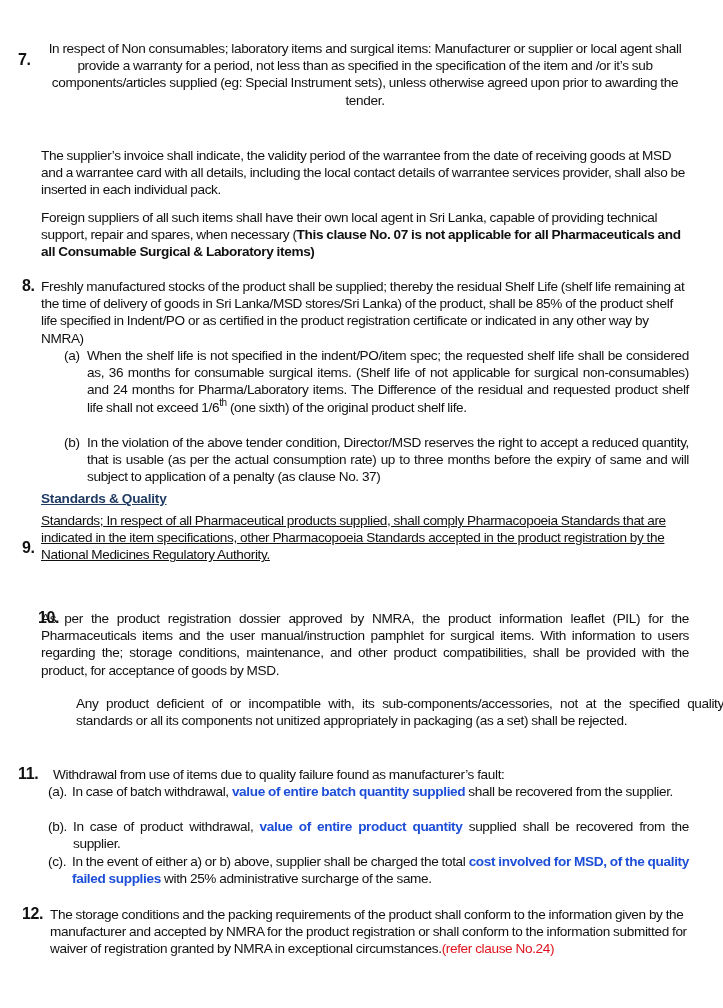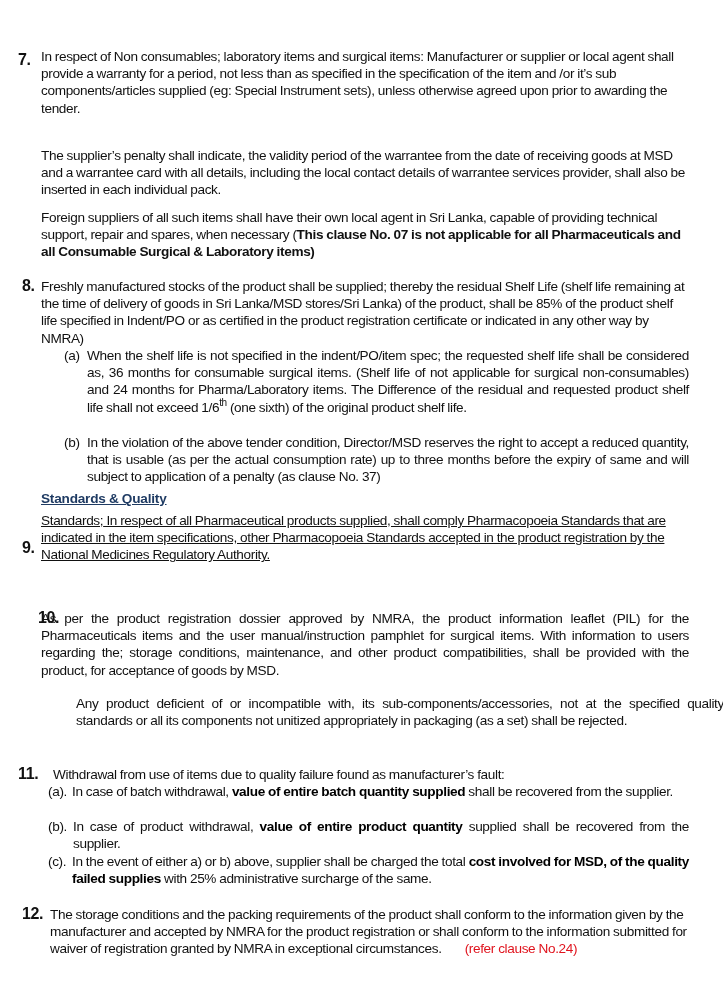--- a/index.html
+++ b/index.html
@@ -8,37 +8,37 @@
   .page { position: absolute; left: 0; top: 0; width: 723px; height: 1008px; }
   .txt { font-size: 13.6px; line-height: 17.2px; letter-spacing: -0.35px; word-spacing: -0.3px; }
   .clause { position: absolute; left: 0; width: 723px; }
   .num { position: absolute; font-weight: bold; font-size: 16px; line-height: 17.2px; color: #111; }
   .body-block { position: absolute; left: 41px; width: 648px; }
   .justify { text-align: justify; }
   .sub { position: absolute; left: 64px; width: 625px; }
   .sub .lbl { position: absolute; left: 0; top: 0; }
   .sub .stxt { position: absolute; left: 23px; right: 0; text-align: justify; }
   .bold { font-weight: bold; }
-  .blue { color: #000000; font-weight: bold; }
-  .red { color: #e0141e; margin-left: 23px; }
+  .blue { color: #1d4ed8; font-weight: bold; }
+  .red { color: #e0141e; }
   .heading { position: absolute; left: 41px; top: 490px; font-weight: bold; color: #1f3b63;
              text-decoration: underline; font-size: 13.6px; line-height: 17.2px; letter-spacing: -0.2px; }
   .ul { text-decoration: underline; }
   sup { font-size: 10px; line-height: 0; vertical-align: super; }
   p { margin: 0; }
 </style>
 </head>
 <body>
 
 <div class="page txt">
 
   <div class="clause">
     <span class="num" style="left:18px; top:51px;">7.</span>
-    <p class="body-block" style="top:48px;">In respect of Non consumables; laboratory items and surgical items: Manufacturer or supplier or local agent shall provide a warranty for a period, not less than as specified in the specification of the item and /or it’s sub components/articles supplied (eg: Special Instrument sets), unless otherwise agreed upon prior to awarding the tender.</p>
-    <p class="body-block" style="top:147px;">The supplier’s penalty shall indicate, the validity period of the warrantee from the date of receiving goods at MSD and a warrantee card with all details, including the local contact details of warrantee services provider, shall also be inserted in each individual pack.</p>
+    <p class="body-block" style="top:40px;text-align:center;">In respect of Non consumables; laboratory items and surgical items: Manufacturer or supplier or local agent shall provide a warranty for a period, not less than as specified in the specification of the item and /or it’s sub components/articles supplied (eg: Special Instrument sets), unless otherwise agreed upon prior to awarding the tender.</p>
+    <p class="body-block" style="top:147px;">The supplier’s invoice shall indicate, the validity period of the warrantee from the date of receiving goods at MSD and a warrantee card with all details, including the local contact details of warrantee services provider, shall also be inserted in each individual pack.</p>
     <p class="body-block" style="top:209px;"><span>Foreign suppliers of all such items shall have their own local agent in Sri Lanka, capable of providing technical support, repair and spares, when necessary (</span><span class="bold">This clause No. 07 is not applicable for all Pharmaceuticals and all Consumable Surgical &amp; Laboratory items)</span></p>
   </div>
 
   <div class="clause">
     <span class="num" style="left:22px; top:277px;">8.</span>
     <p class="body-block" style="top:278px;">Freshly manufactured stocks of the product shall be supplied; thereby the residual Shelf Life (shelf life remaining at the time of delivery of goods in Sri Lanka/MSD stores/Sri Lanka) of the product, shall be 85% of the product shelf life specified in Indent/PO or as certified in the product registration certificate or indicated in any other way by NMRA)</p>
     <div class="sub" style="top:347px;">
       <span class="lbl">(a)</span>
       <p class="stxt"><span>When the shelf life is not specified in the indent/PO/item spec; the requested shelf life shall be considered as, 36 months for consumable surgical items. (Shelf life of not applicable for surgical non-consumables) and 24 months for Pharma/Laboratory items.  The Difference of the residual and requested product shelf life shall not exceed 1/6</span><sup>th</sup><span> (one sixth) of the original product shelf life.</span></p>
     </div>

